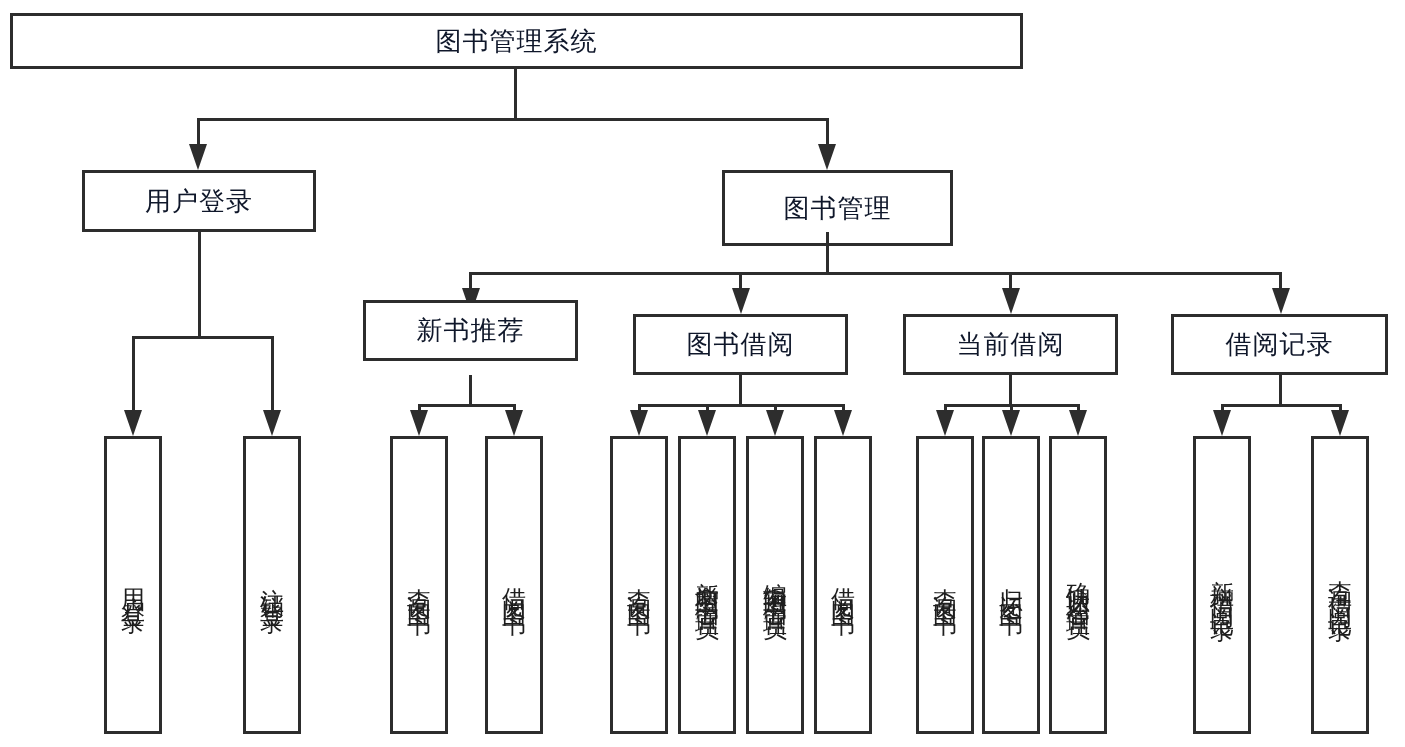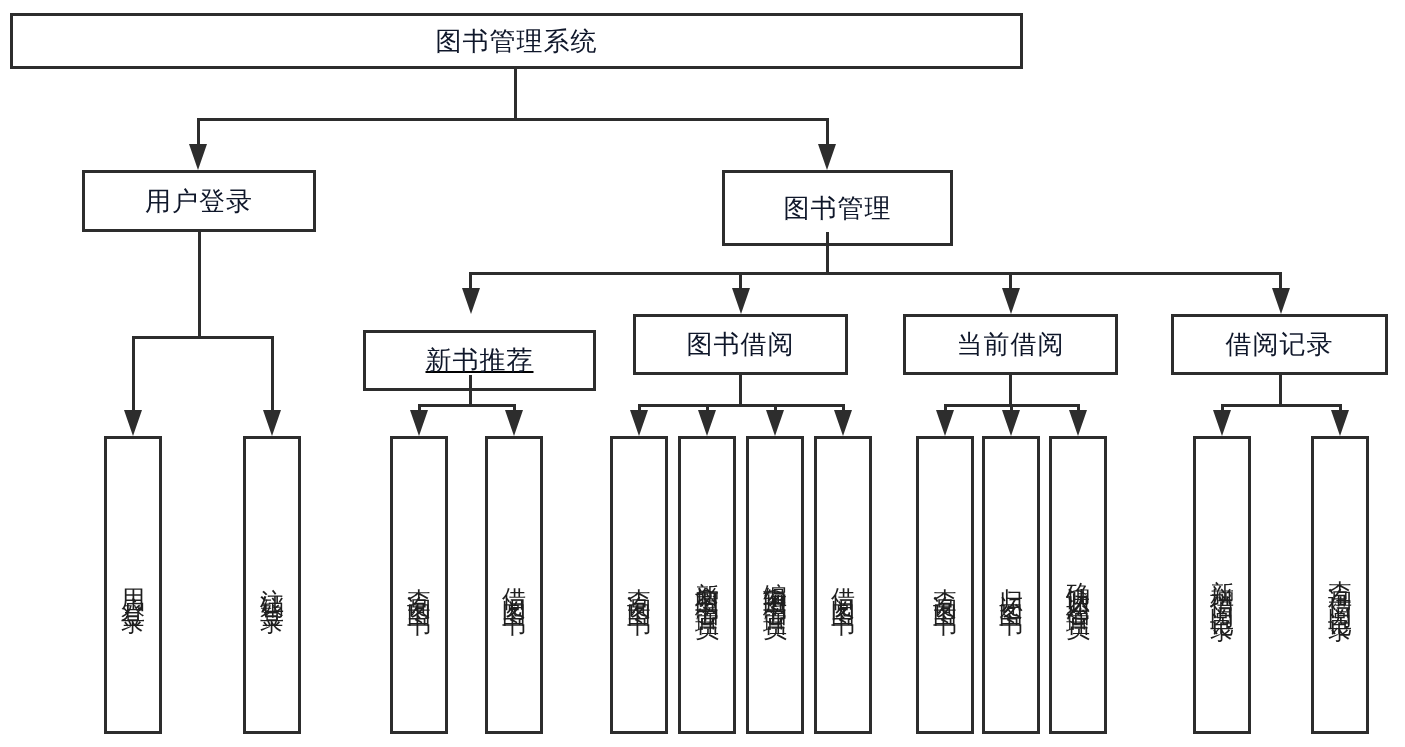--- a/index.html
+++ b/index.html
@@ -76,21 +76,21 @@
   <div class="hline" style="left:469px;top:272px;width:813px;"></div>
   <div class="vline" style="left:469px;top:272px;height:18px;"></div>
   <div class="arrow" style="left:462px;top:288px;"></div>
   <div class="vline" style="left:739px;top:272px;height:18px;"></div>
   <div class="arrow" style="left:732px;top:288px;"></div>
   <div class="vline" style="left:1009px;top:272px;height:18px;"></div>
   <div class="arrow" style="left:1002px;top:288px;"></div>
   <div class="vline" style="left:1279px;top:272px;height:18px;"></div>
   <div class="arrow" style="left:1272px;top:288px;"></div>
 
-  <div class="hbox" style="left:363px;top:330px;width:233px;height:61px;text-decoration:underline;">
+  <div class="hbox" style="left:363px;top:300px;width:215px;height:61px;">
     <span class="lbl">新书推荐</span>
   </div>
   <div class="hbox" style="left:903px;top:314px;width:215px;height:61px;">
     <span class="lbl">当前借阅</span>
   </div>
   <div class="hbox" style="left:633px;top:314px;width:215px;height:61px;">
     <span class="lbl">图书借阅</span>
   </div>
   <div class="hbox" style="left:1171px;top:314px;width:217px;height:61px;">
     <span class="lbl">借阅记录</span>

